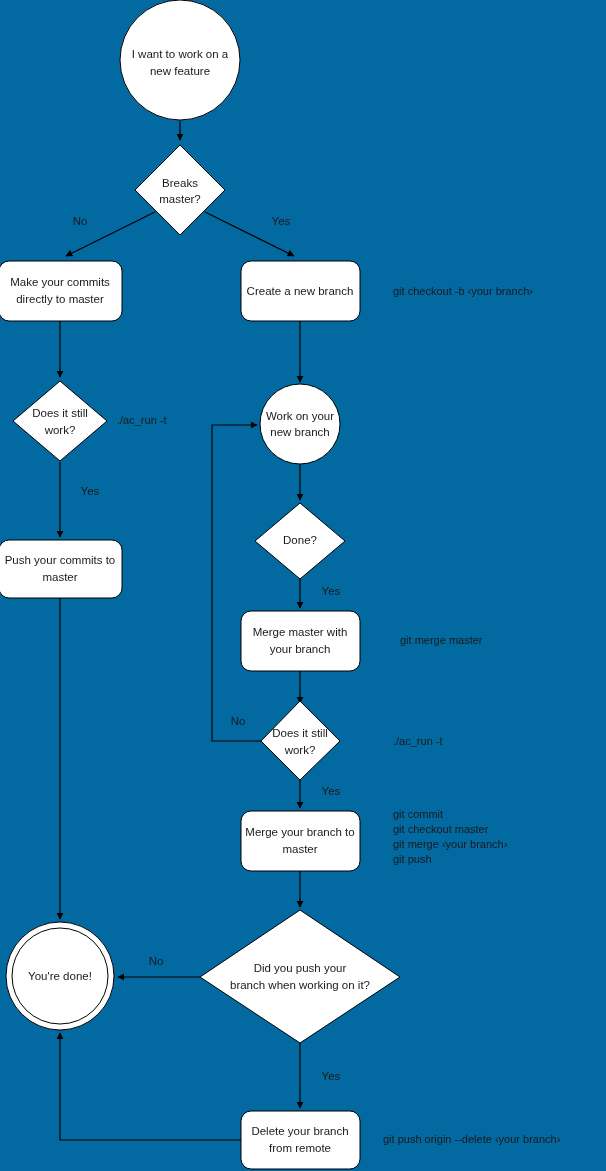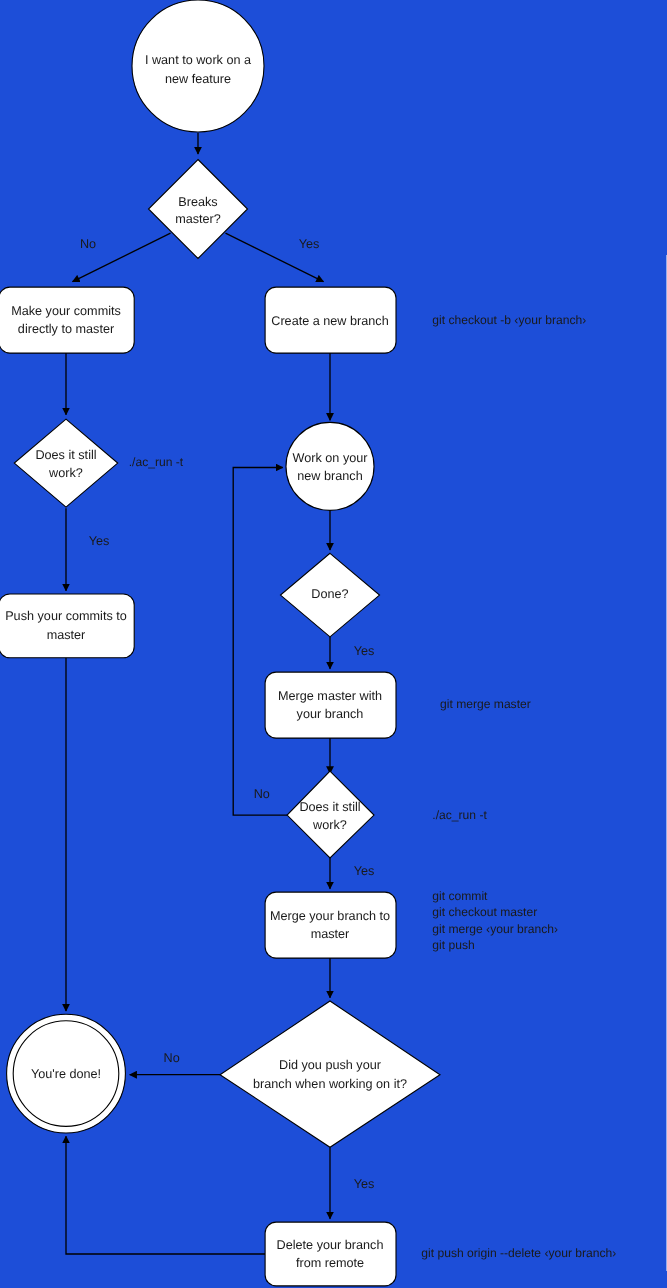--- a/index.html
+++ b/index.html
@@ -4,21 +4,21 @@
 <style>
   html, body {
     margin: 0;
     padding: 0;
     background: #ffffff;
   }
   #canvas {
     position: relative;
     width: 606px;
     height: 1171px;
-    background: #1d4ed8;
+    background: #0369a1;
     overflow: hidden;
     font-family: "Liberation Sans", sans-serif;
   }
   svg.flow {
     position: absolute;
     top: 0;
     left: 0;
     width: 606px;
     height: 1171px;
   }

